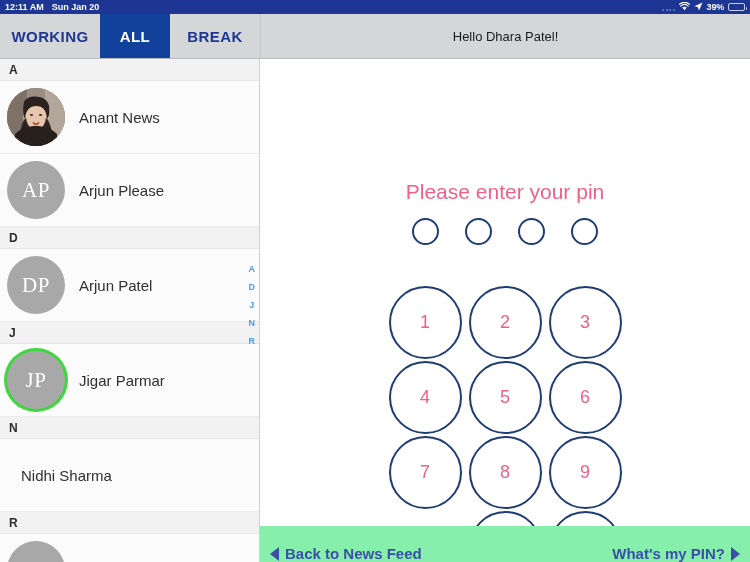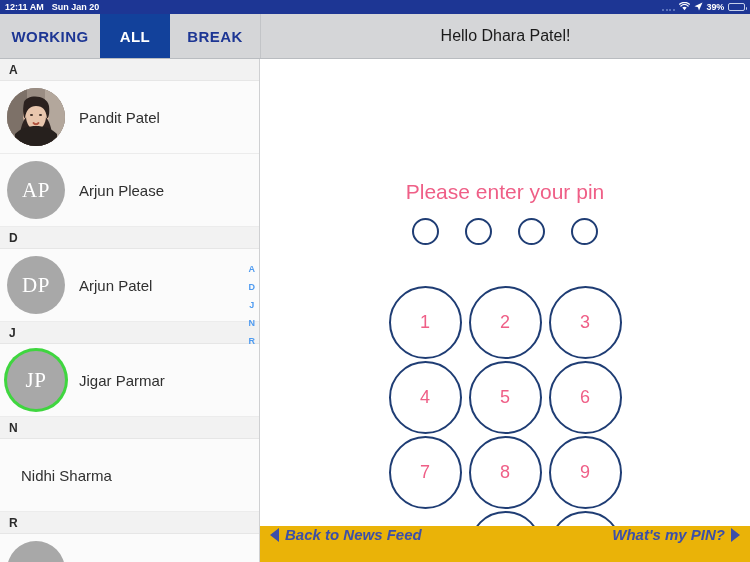--- a/index.html
+++ b/index.html
@@ -66,21 +66,21 @@
     user-select: none;
   }
   .tab.tab-all    { width: 70px; background: #12419b; color: #ffffff; }
   .tab.tab-working{ width: 100px; }
   .tab.tab-break  { width: 90px; }
 
   .header-title {
     flex: 1; height: 100%;
     background: #d5d6d8;
     display: flex; align-items: center; justify-content: center;
-    font-size: 16px;
+    font-size: 13px;
     color: #1a1a1a;
     border-left: 1px solid #c2c4c7;
   }
 
   
   .body-row {
     position: absolute; top: 59px; left: 0;
     width: 750px; height: 503px;
     display: flex;
   }
@@ -180,24 +180,23 @@
     color: #ef5f87;
     cursor: pointer;
     user-select: none;
     margin: 0 2px;
   }
   .key.blank { border: none; background: transparent; cursor: default; }
 
   .bottom-bar {
     position: absolute; bottom: 0; left: 0;
     width: 100%; height: 36px;
-    display: flex; align-items: flex-start; justify-content: space-between;
+    display: flex; align-items: flex-end; justify-content: space-between;
     padding: 0 10px;
-    background: #eab308;
-    font-style: italic;
+    background: #86efac;
   }
   .nav-link {
     display: flex; align-items: center; gap: 6px;
     font-size: 15px; font-weight: bold;
     color: #3c4fa8;
     cursor: pointer;
     user-select: none;
   }
   .tri-left {
     width: 0; height: 0;
@@ -271,21 +270,21 @@
   <ellipse cx="29" cy="27" rx="13" ry="16" fill="#e3bfa6"></ellipse>
   <path d="M12 58 C12 38 18 24 29 24 C40 24 46 38 46 58 Z" fill="#2e2320"></path>
   <ellipse cx="29" cy="28" rx="10" ry="14" fill="#e8c6ad"></ellipse>
   <path d="M17 14 C20 6 40 6 42 18 C43 27 41 31 40 30 C39 22 36 18 29 18 C23 18 19 22 18 30 C17 31 15 24 17 14 Z" fill="#2b211e"></path>
   <ellipse cx="24.5" cy="27" rx="1.6" ry="1.1" fill="#3a2b24"></ellipse>
   <ellipse cx="33.5" cy="27" rx="1.6" ry="1.1" fill="#3a2b24"></ellipse>
   <path d="M26.5 35 C28 36.5 30 36.5 31.5 35" stroke="#b0543f" stroke-width="1.8" fill="none" stroke-linecap="round"></path>
   <path d="M8 46 C14 40 22 38 29 38 C36 38 44 40 50 46 L50 58 L8 58 Z" fill="#26201d"></path>
 </svg>
             </div>
-            <div class="person-name">Pandit Patel</div>
+            <div class="person-name">Anant News</div>
           </div>
           <div class="person-row">
             <div class="avatar">AP</div>
             <div class="person-name">Arjun Please</div>
           </div>
           <div class="section-head">D</div>
           <div class="person-row">
             <div class="avatar">DP</div>
             <div class="person-name">Arjun Patel</div>
           </div>

